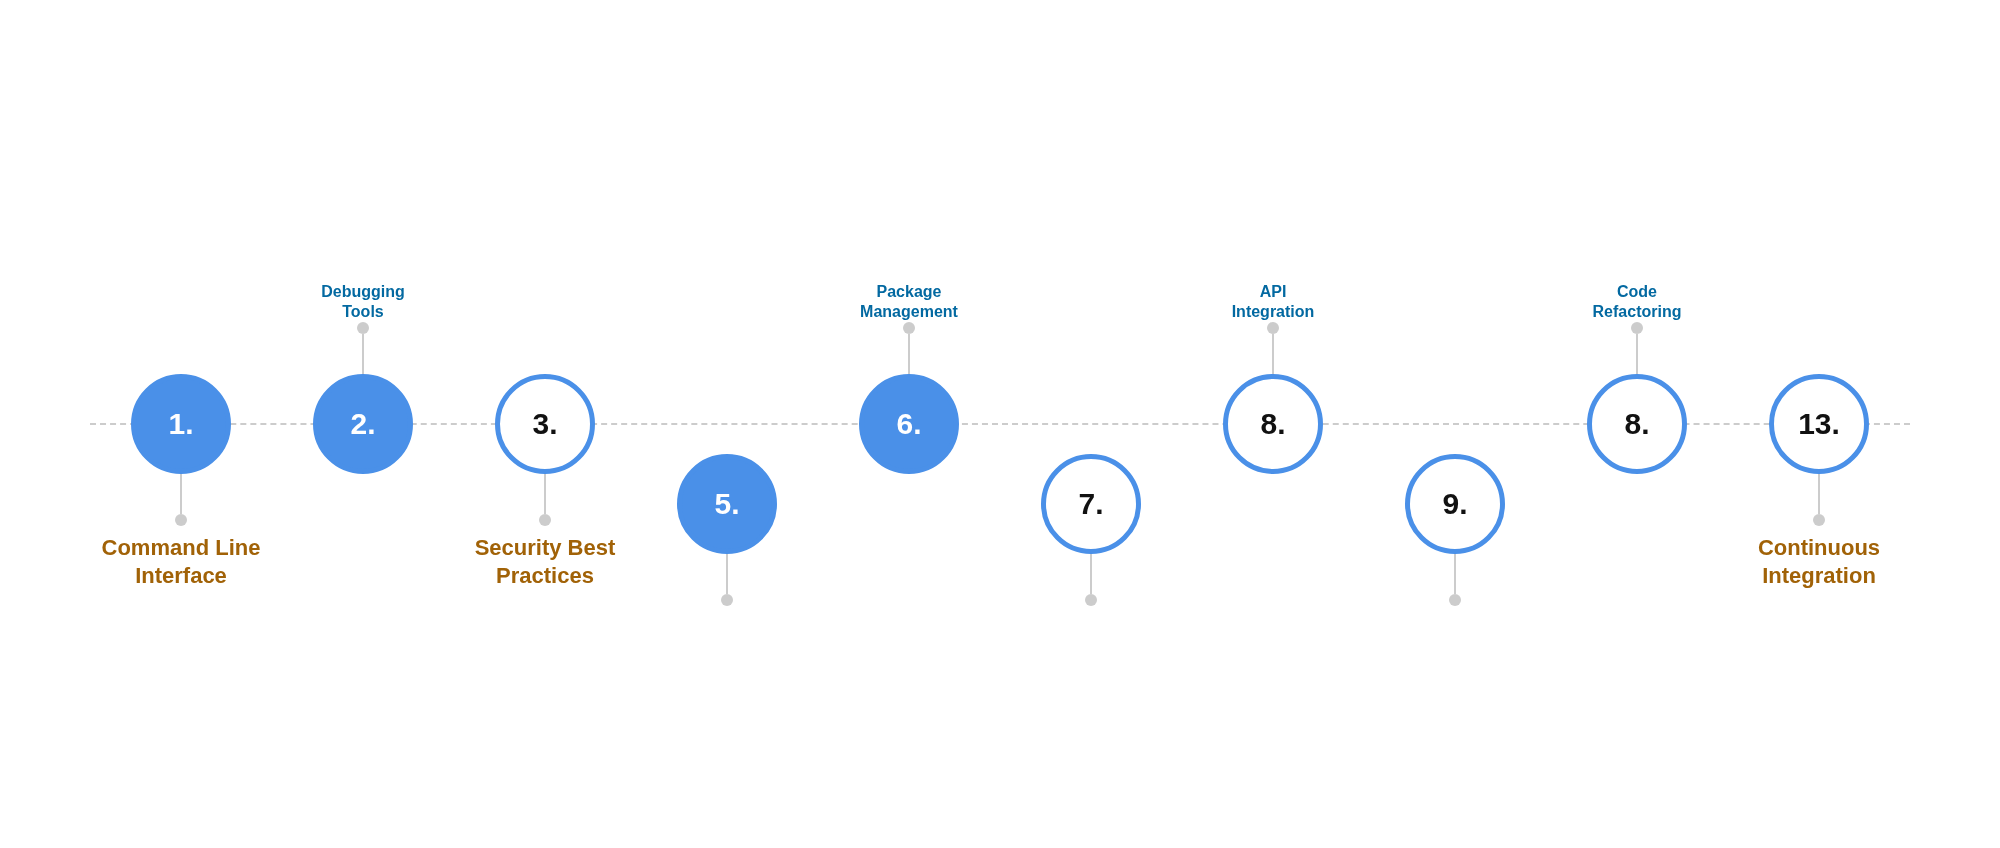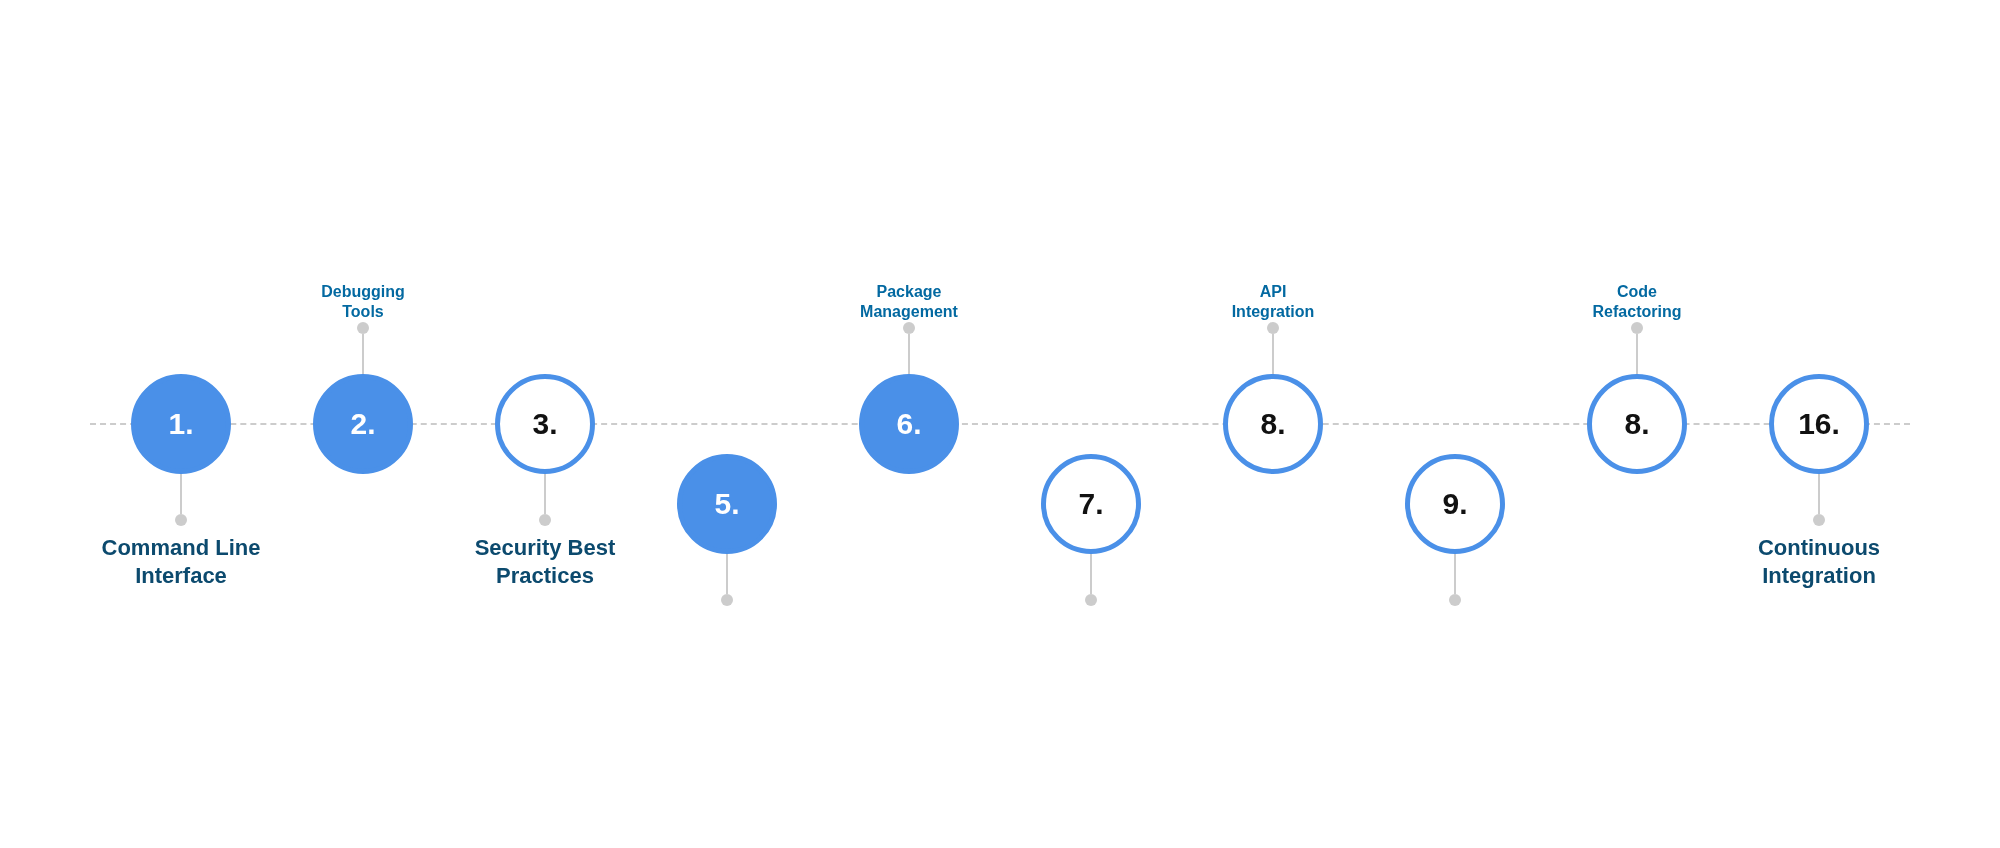--- a/index.html
+++ b/index.html
@@ -177,21 +177,21 @@
       flex-direction: column;
       align-items: center;
       justify-content: flex-start;
       margin-top: 0;
     }
 
     .label-text-bottom {
       font-size: 22px;
       font-weight: 800;
       text-align: center;
-      color: #0c4a6e;
+      color: #a16207;
       line-height: 1.25;
       margin-top: 8px;
     }
   </style>
 </head>
 <body>
 
 <div class="timeline-container">
   <div class="timeline-wrapper">
     <div class="timeline-line"></div>
@@ -303,21 +303,21 @@
           </div>
           <div class="connector-bottom hidden"></div>
           <div class="connector-dot-bottom hidden"></div>
           <div class="bottom-label"></div>
         </div>
         <div class="node-wrapper">
           <div class="top-label"></div>
           <div class="connector-dot hidden"></div>
           <div class="connector-top hidden"></div>
           <div class="circle-node">
-            <span class="node-number">16.</span>
+            <span class="node-number">13.</span>
           </div>
           <div class="connector-bottom visible"></div>
           <div class="connector-dot-bottom"></div>
           <div class="bottom-label">
             <div class="label-text-bottom">Continuous<br>Integration</div>
           </div>
         </div>
       </div>
   </div>
 </div>

